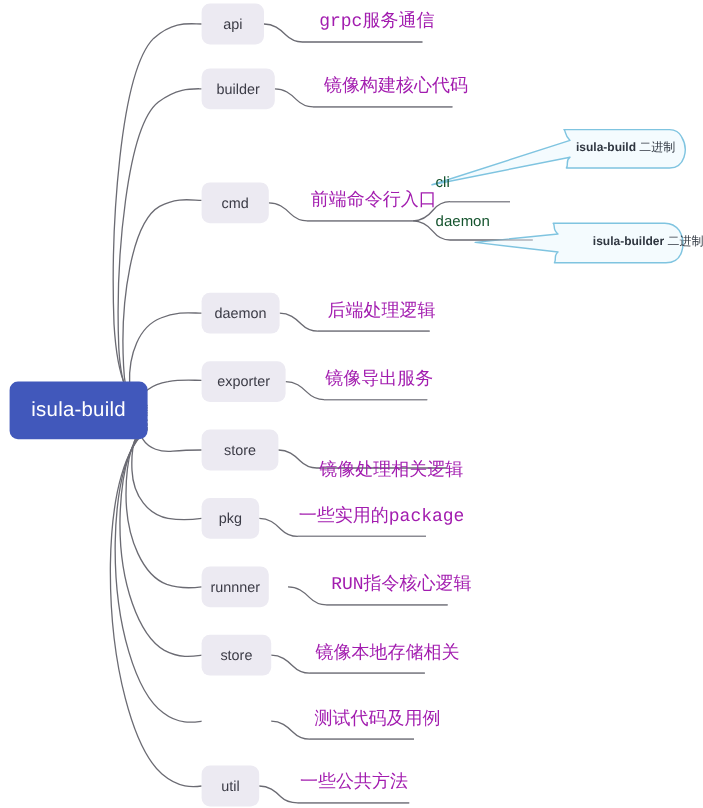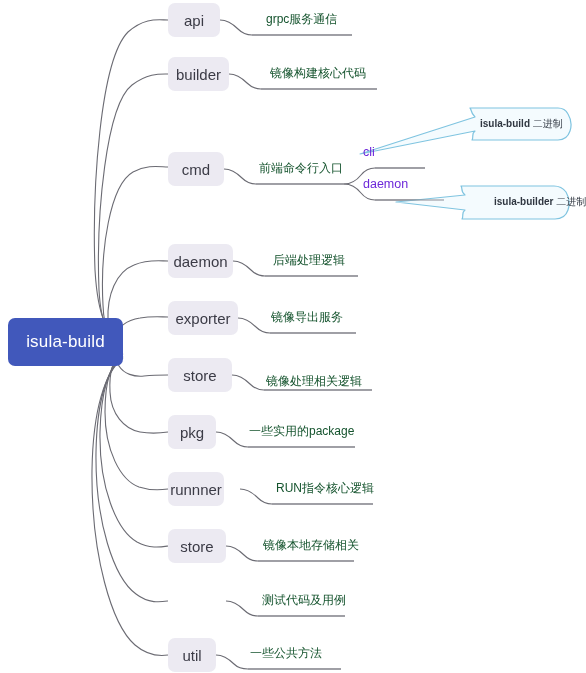--- a/index.html
+++ b/index.html
@@ -46,38 +46,39 @@
   
   .branch-node {
     position: absolute;
     height: 34px;
     background: #eceaf2;
     border-radius: 7px;
     display: flex;
     align-items: center;
     justify-content: center;
     color: #3b3b46;
+    font-size: 12px;
+    z-index: 5;
+  }
+
+  
+  .leaf-label {
+    position: absolute;
+    color: #a21caf;
     font-size: 15px;
-    z-index: 5;
-  }
-
-  
-  .leaf-label {
-    position: absolute;
-    color: #14532d;
-    font-size: 12px;
     white-space: nowrap;
     z-index: 5;
     line-height: 14px;
+    font-family: Liberation Mono, monospace;
   }
 
   
   .sub-label {
     position: absolute;
-    color: #6d28d9;
+    color: #14532d;
     font-size: 12.5px;
     white-space: nowrap;
     z-index: 5;
     line-height: 14px;
   }
 
   
   .callout-text {
     position: absolute;
     font-size: 10px;
@@ -208,21 +209,21 @@
   </div>
   <div class="branch-node" style="left:168px; top:638px; width:48px;">
     <span>util</span>
   </div>
 
   <div class="leaf-label" style="left:266px; top:12px;">grpc服务通信</div>
   <div class="leaf-label" style="left:270px; top:66px;">镜像构建核心代码</div>
   <div class="leaf-label" style="left:259px; top:161px;">前端命令行入口</div>
   <div class="leaf-label" style="left:273px; top:253px;">后端处理逻辑</div>
   <div class="leaf-label" style="left:271px; top:310px;">镜像导出服务</div>
-  <div class="leaf-label" style="left:266px; top:374px;">镜像处理相关逻辑</div>
+  <div class="leaf-label" style="left:266px; top:386px;">镜像处理相关逻辑</div>
   <div class="leaf-label" style="left:249px; top:424px;">一些实用的package</div>
   <div class="leaf-label" style="left:276px; top:481px;">RUN指令核心逻辑</div>
   <div class="leaf-label" style="left:263px; top:538px;">镜像本地存储相关</div>
   <div class="leaf-label" style="left:262px; top:593px;">测试代码及用例</div>
   <div class="leaf-label" style="left:250px; top:646px;">一些公共方法</div>
 
   <div class="sub-label" style="left:363px; top:145px;">cli</div>
   <div class="sub-label" style="left:363px; top:177px;">daemon</div>
 
   <div class="callout-text" style="left:480px; top:117px;">

